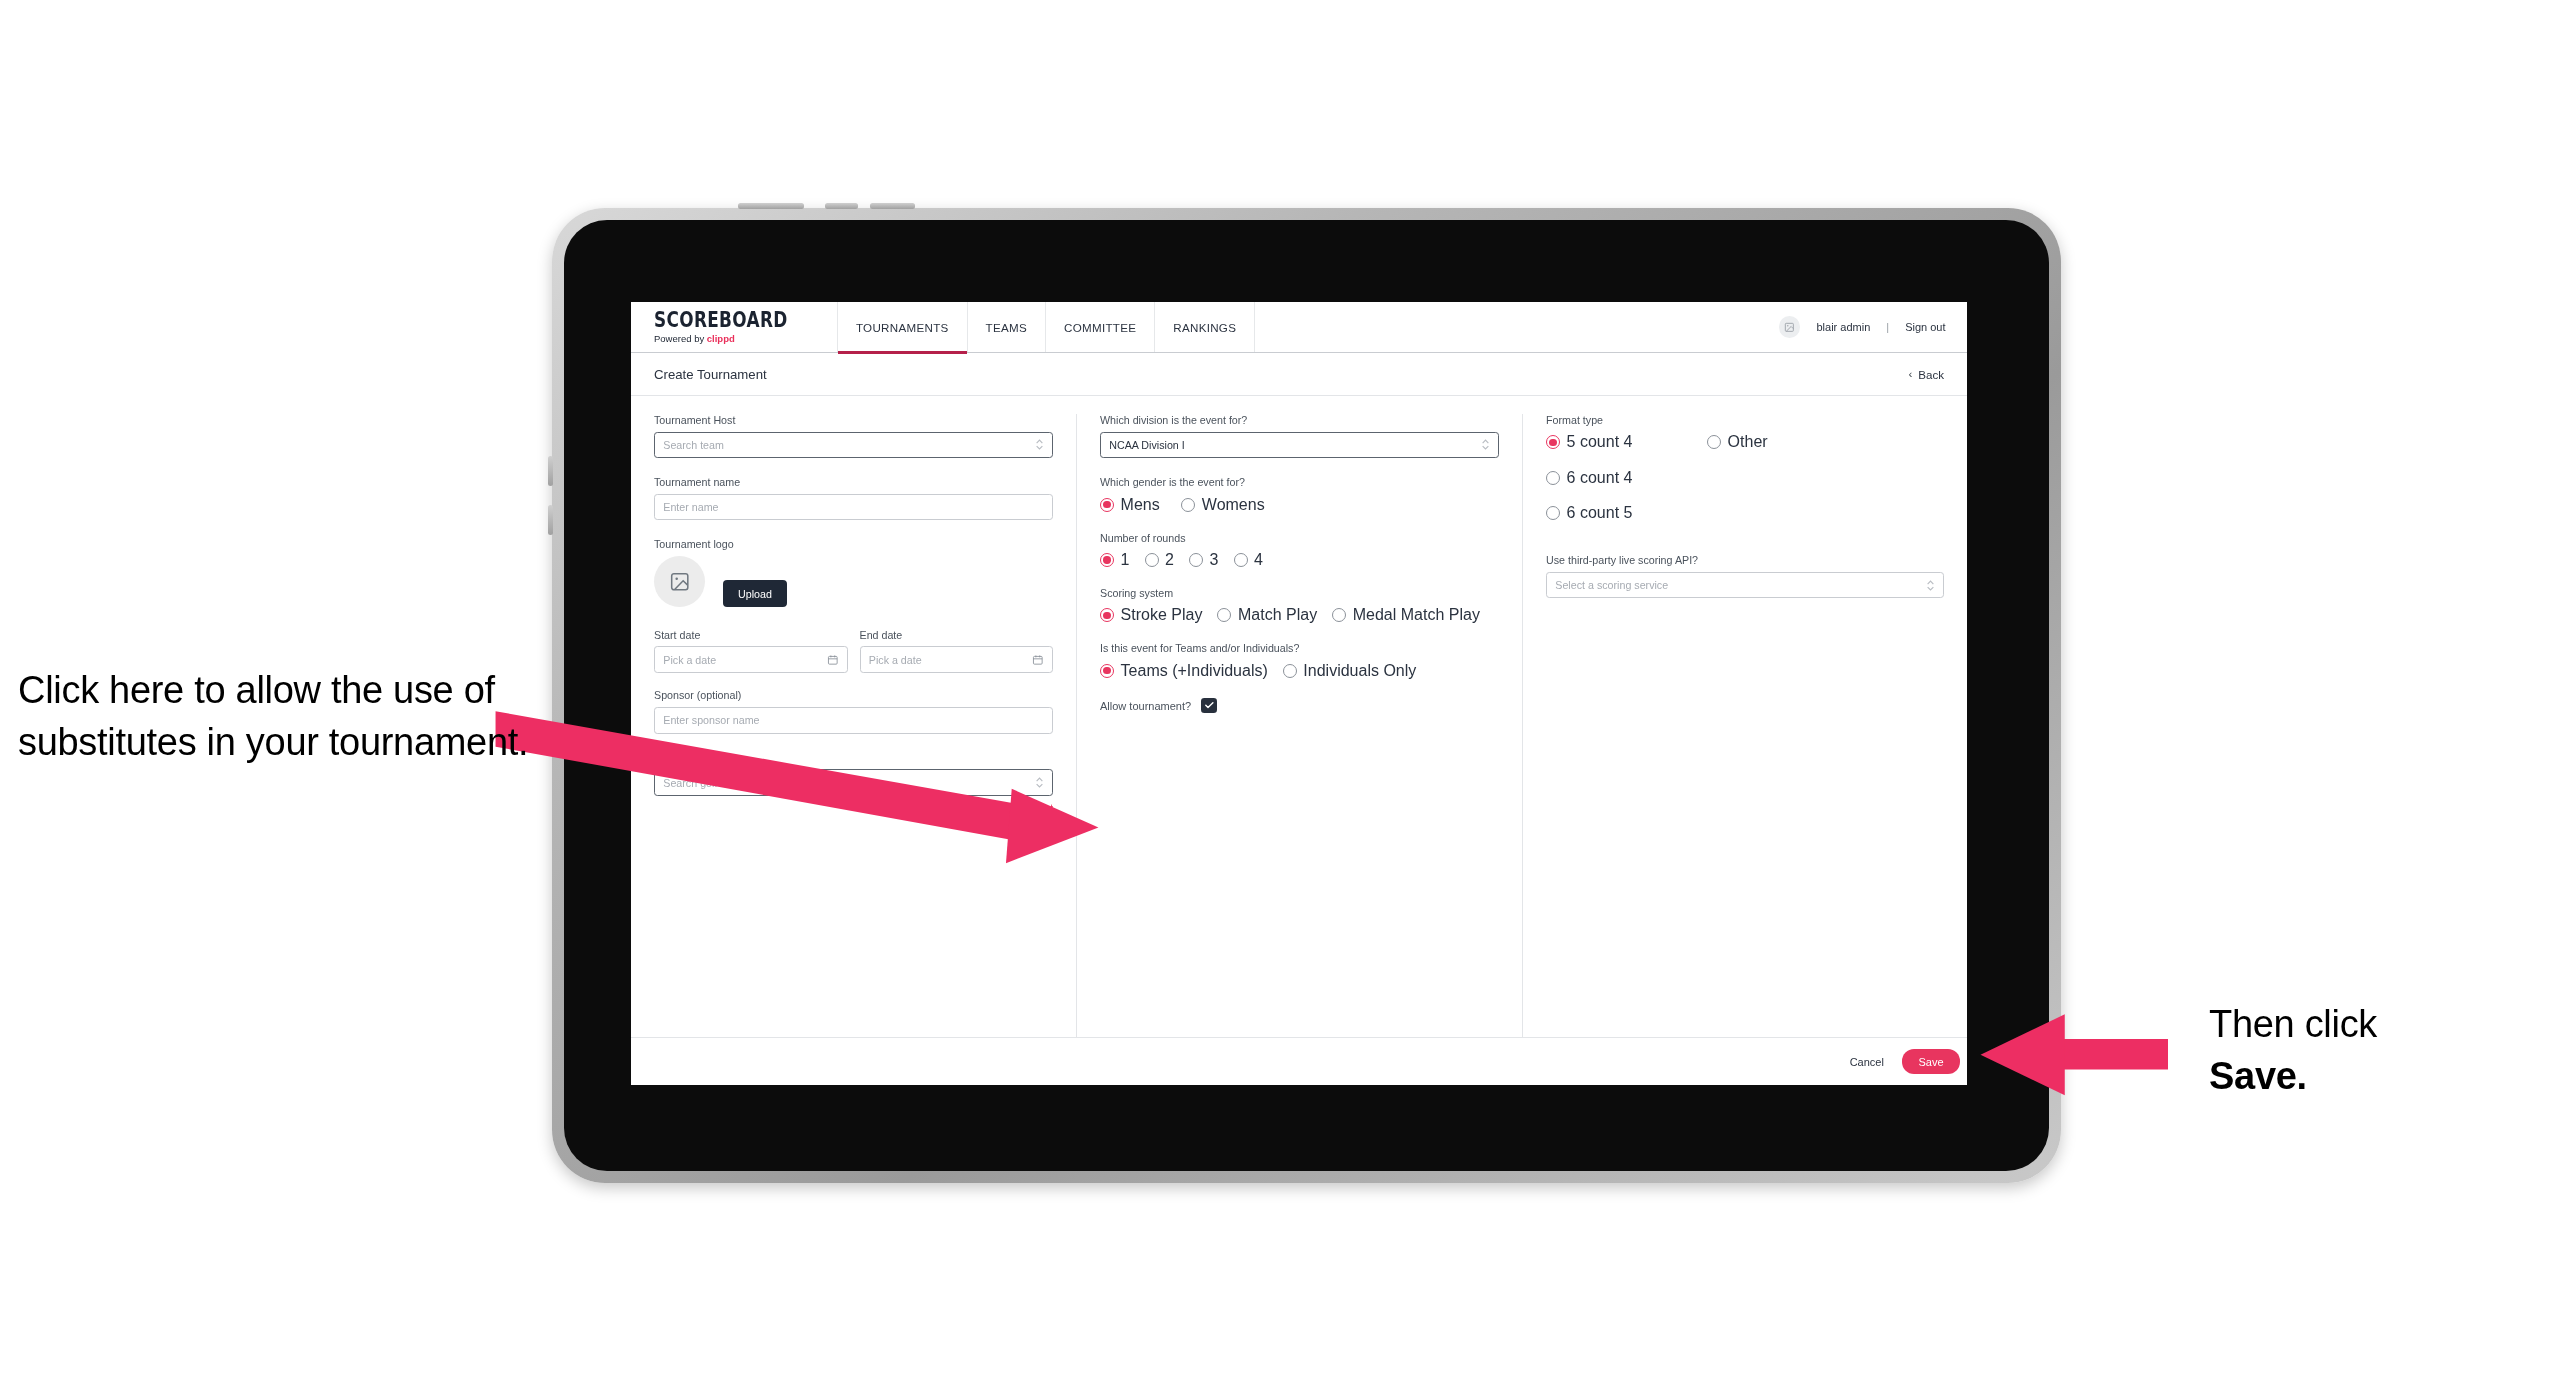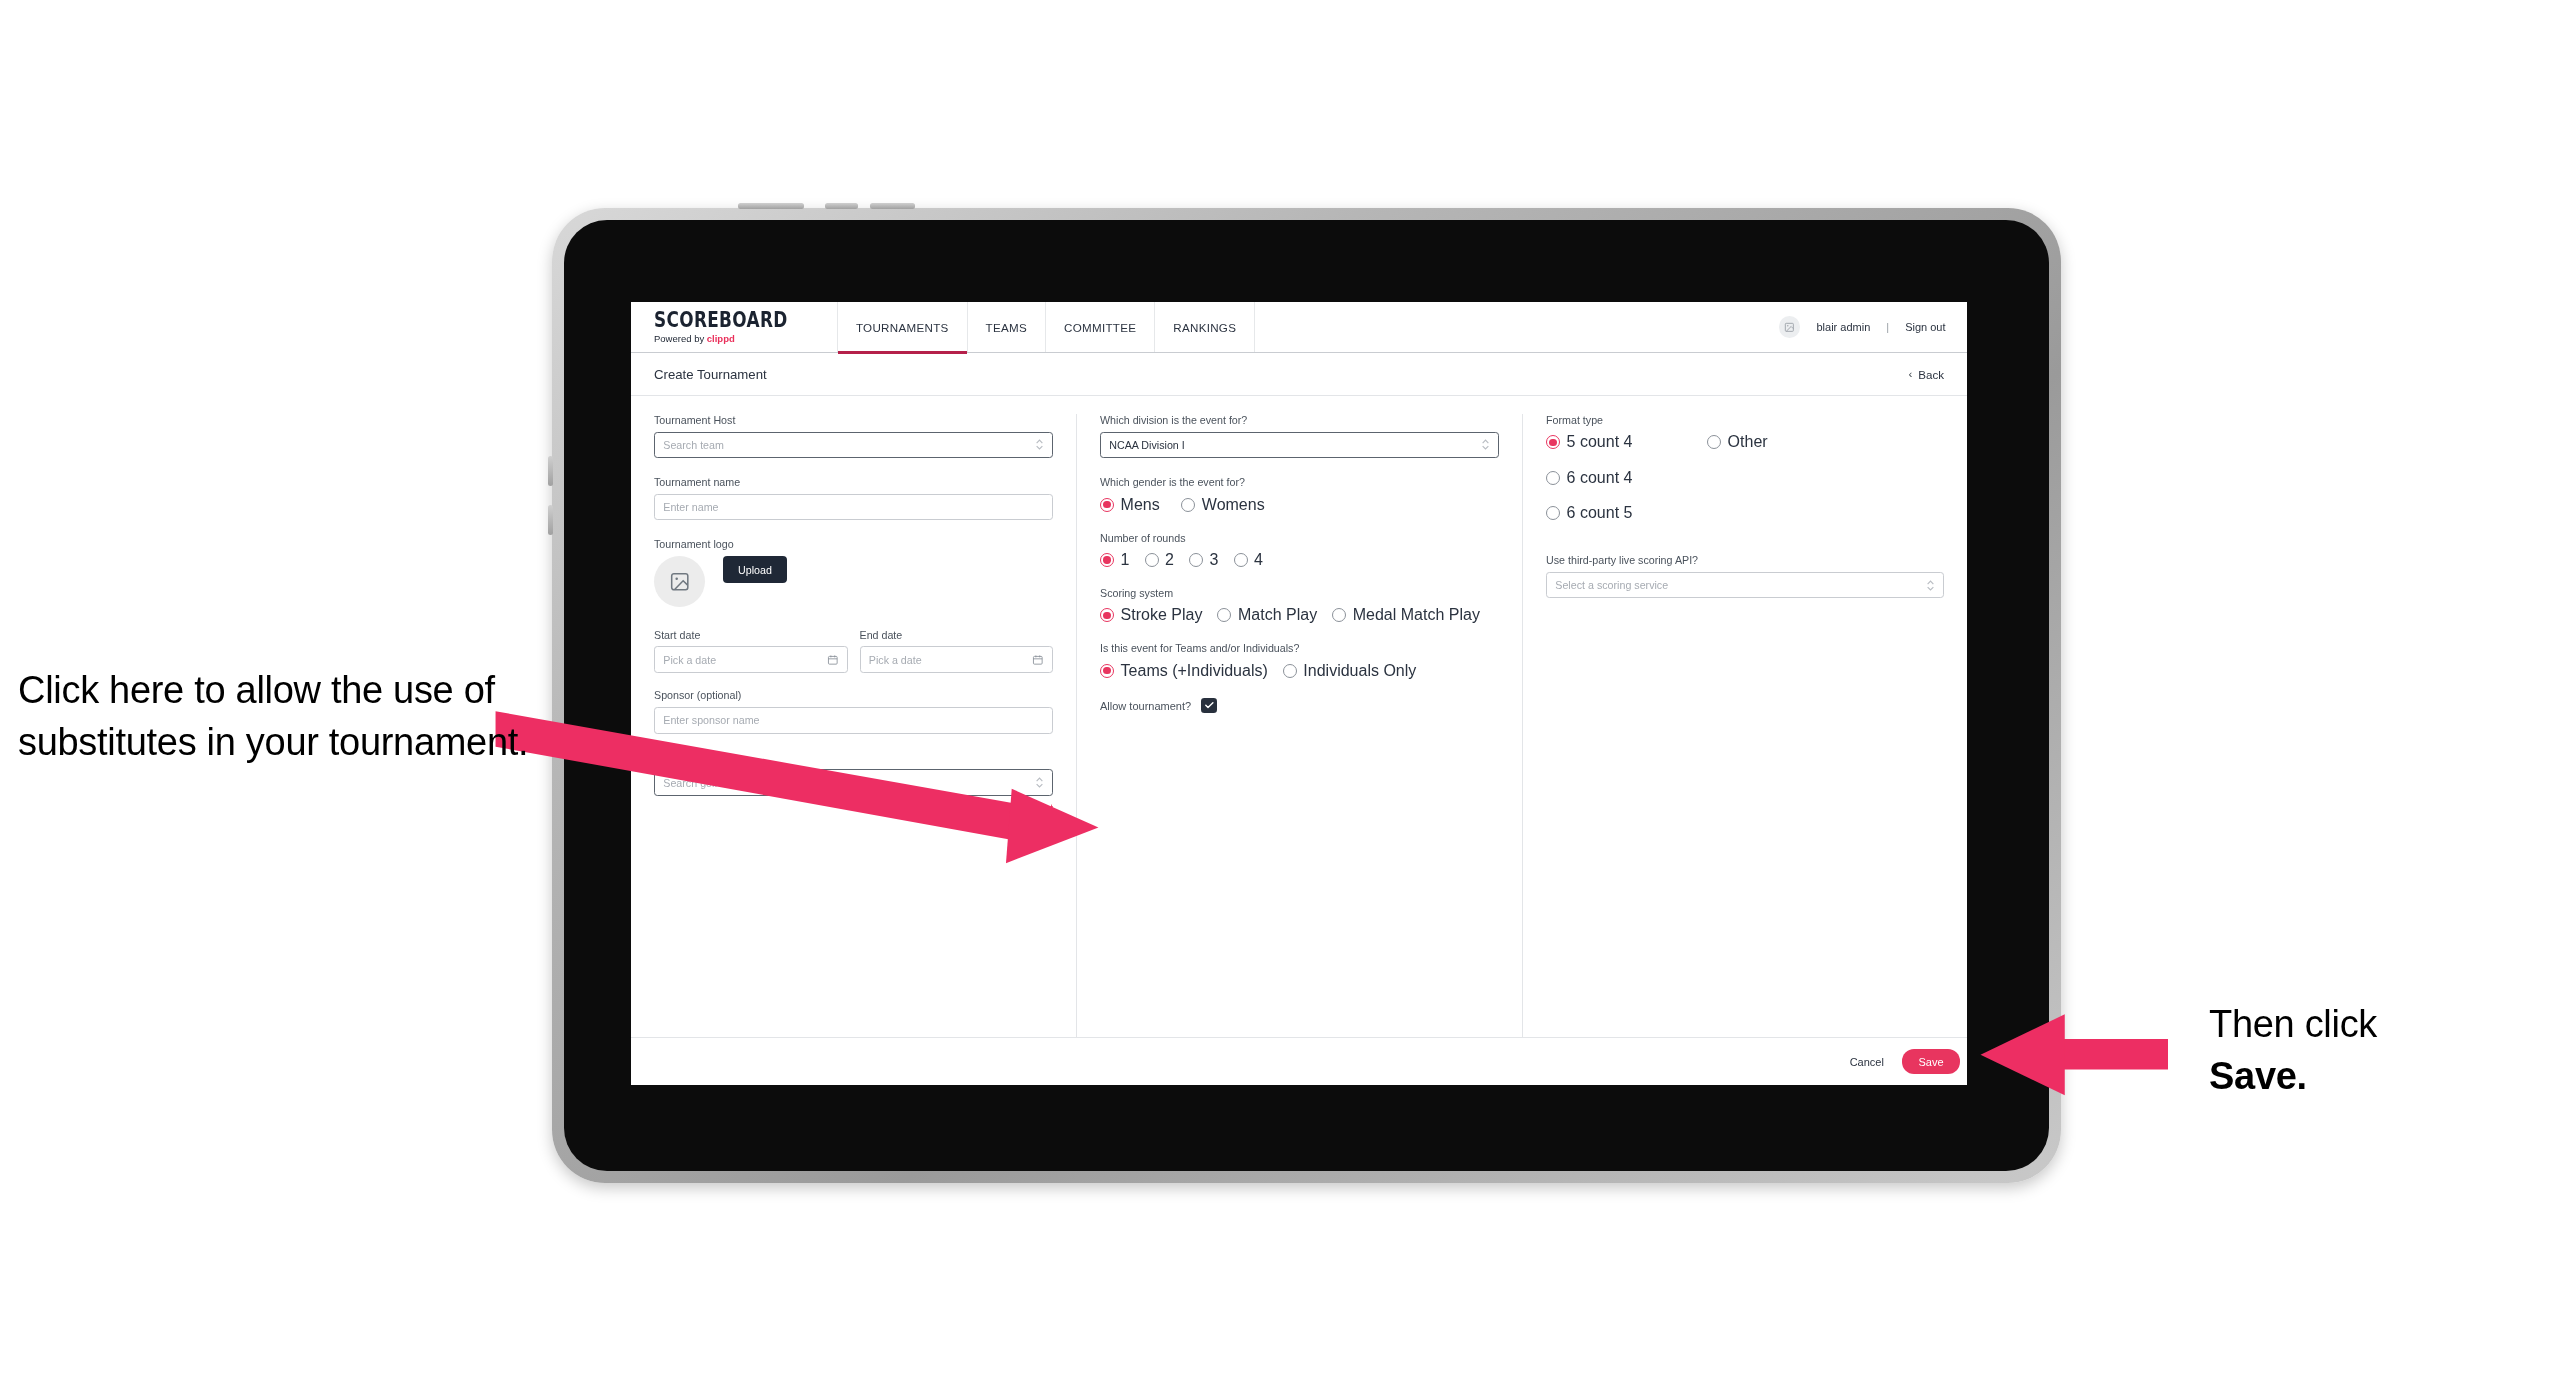--- a/index.html
+++ b/index.html
@@ -152,21 +152,21 @@
   .input.strong { border-color: #5c646e; }
   .input .ph { flex: 1; }
   .spin {
     width: 9px; height: 13.2px; position: relative; flex: none;
     color: #b9bdc3;
   }
   .spin svg { display: block; }
   .field { margin-bottom: 18px; }
 
   
-  .logo-row { display: flex; align-items: flex-start; gap: 18px; margin-bottom: 21.5px; }
+  .logo-row { display: flex; align-items: flex-end; gap: 18px; margin-bottom: 21.5px; }
   .logo-circle {
     width: 51px; height: 51px; border-radius: 50%;
     background: #ececec;
     display: flex; align-items: center; justify-content: center;
     color: #707880;
   }
   .upload-btn {
     background: #1f2836; color: #fff;
     font-size: 10.7px; border-radius: 4.1px;
     padding: 7.4px 15px;

